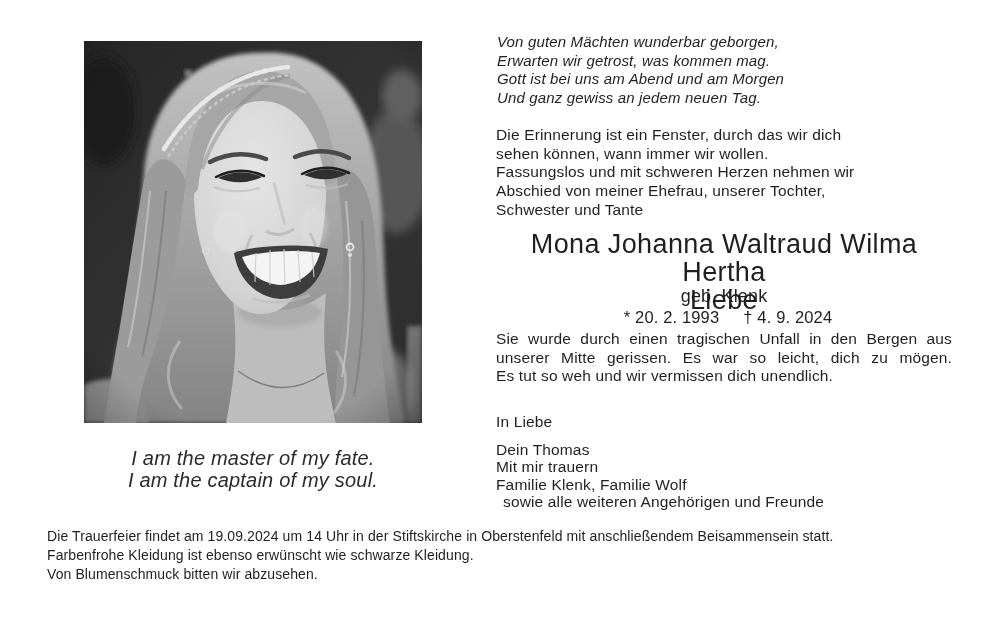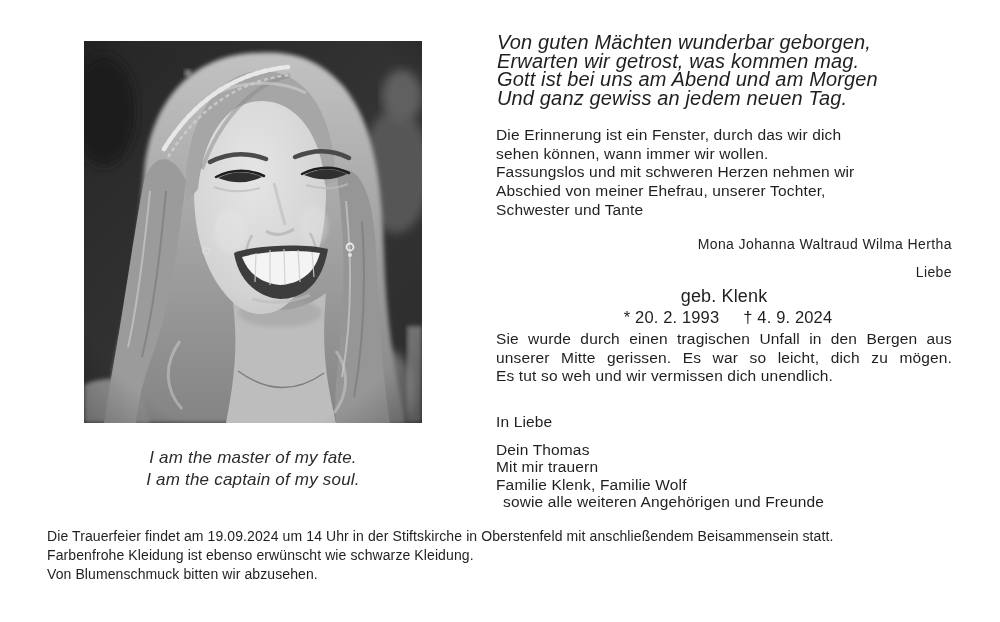--- a/index.html
+++ b/index.html
@@ -8,38 +8,38 @@
     font-family:"Liberation Sans","DejaVu Sans",sans-serif;
     color:#1f1f1f; overflow:hidden;
   }
   .photo {
     position:absolute; left:84px; top:41px; width:338px; height:382px;
     overflow:hidden; background:#333;
   }
   .photo svg { display:block; }
   .photo-quote {
     position:absolute; left:84px; top:447px; width:338px;
-    text-align:center; font-style:italic; font-size:17px; line-height:22px;
+    text-align:center; font-style:italic; font-size:20px; line-height:22px;
     color:#2b2b2b; letter-spacing:.2px;
   }
   .right-col {
     position:absolute; left:496px; top:0; width:456px; height:622px;
     font-size:15.5px; letter-spacing:.15px;
   }
   .verse {
     position:absolute; top:33px; left:1px;
-    font-style:italic; font-size:20px; line-height:18.6px; white-space:nowrap;
+    font-style:italic; font-size:15px; line-height:18.6px; white-space:nowrap;
   }
   .announce {
     position:absolute; top:126px; left:0; width:100%;
     text-align:left; line-height:18.7px; white-space:nowrap;
   }
   .name {
     position:absolute; top:230px; left:0; width:100%;
-    text-align:right; font-size:14px; line-height:28px; letter-spacing:.4px;
+    text-align:center; font-size:27px; line-height:28px; letter-spacing:.4px;
   }
   .maiden {
     position:absolute; top:286px; left:0; width:100%;
     text-align:center; font-size:18px;
   }
   .dates {
     position:absolute; top:308px; left:4px; width:100%;
     text-align:center; font-size:16.5px;
   }
   .dates .birth { margin-right:24px; }

